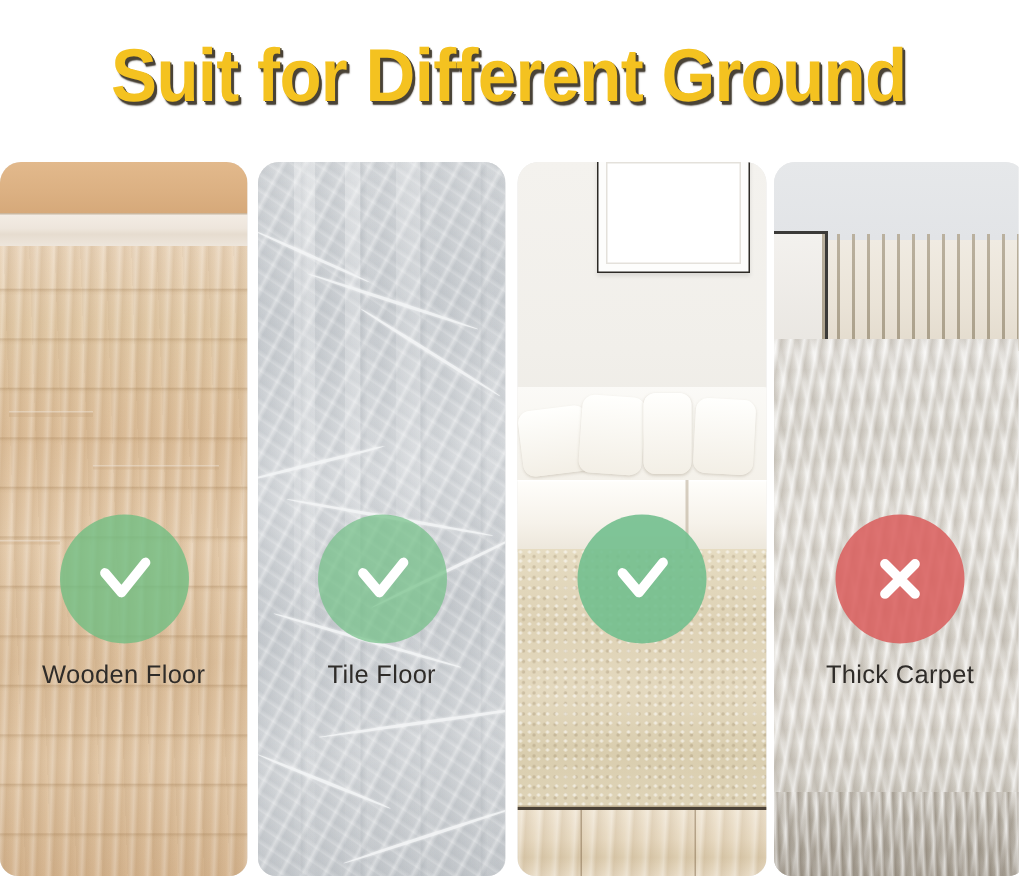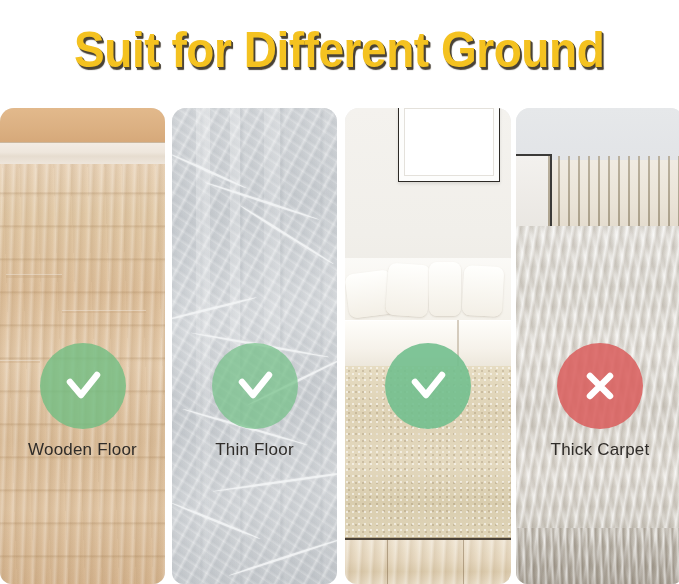--- a/index.html
+++ b/index.html
@@ -377,21 +377,21 @@
         <div class="vein" style="left:40px; top:372px; width:150px; height:2px; transform:rotate(-8deg);"></div>
         <div class="vein" style="left:-4px; top:412px; width:96px; height:2px; transform:rotate(22deg);"></div>
         <div class="vein" style="left:54px; top:448px; width:120px; height:2px; transform:rotate(-18deg);"></div>
       </div>
     </div>
     <div class="badge ok2">
       <svg width="46" height="46" viewBox="0 0 46 46">
         <path d="M10 19 L21 32 L37 12" fill="none" stroke="#ffffff" stroke-width="6.5" stroke-linecap="round" stroke-linejoin="round"></path>
       </svg>
     </div>
-    <div class="caption">Thin Floor</div>
+    <div class="caption">Tile Floor</div>
   </div>
 
   <div class="panel" id="panel-3">
     <div class="scene">
       <div class="p3-wall"></div>
       <div class="p3-frame">
         <div class="p3-frame-inner"></div>
       </div>
       <div class="p3-sofa">
         <div class="p3-sofa-back"></div>

